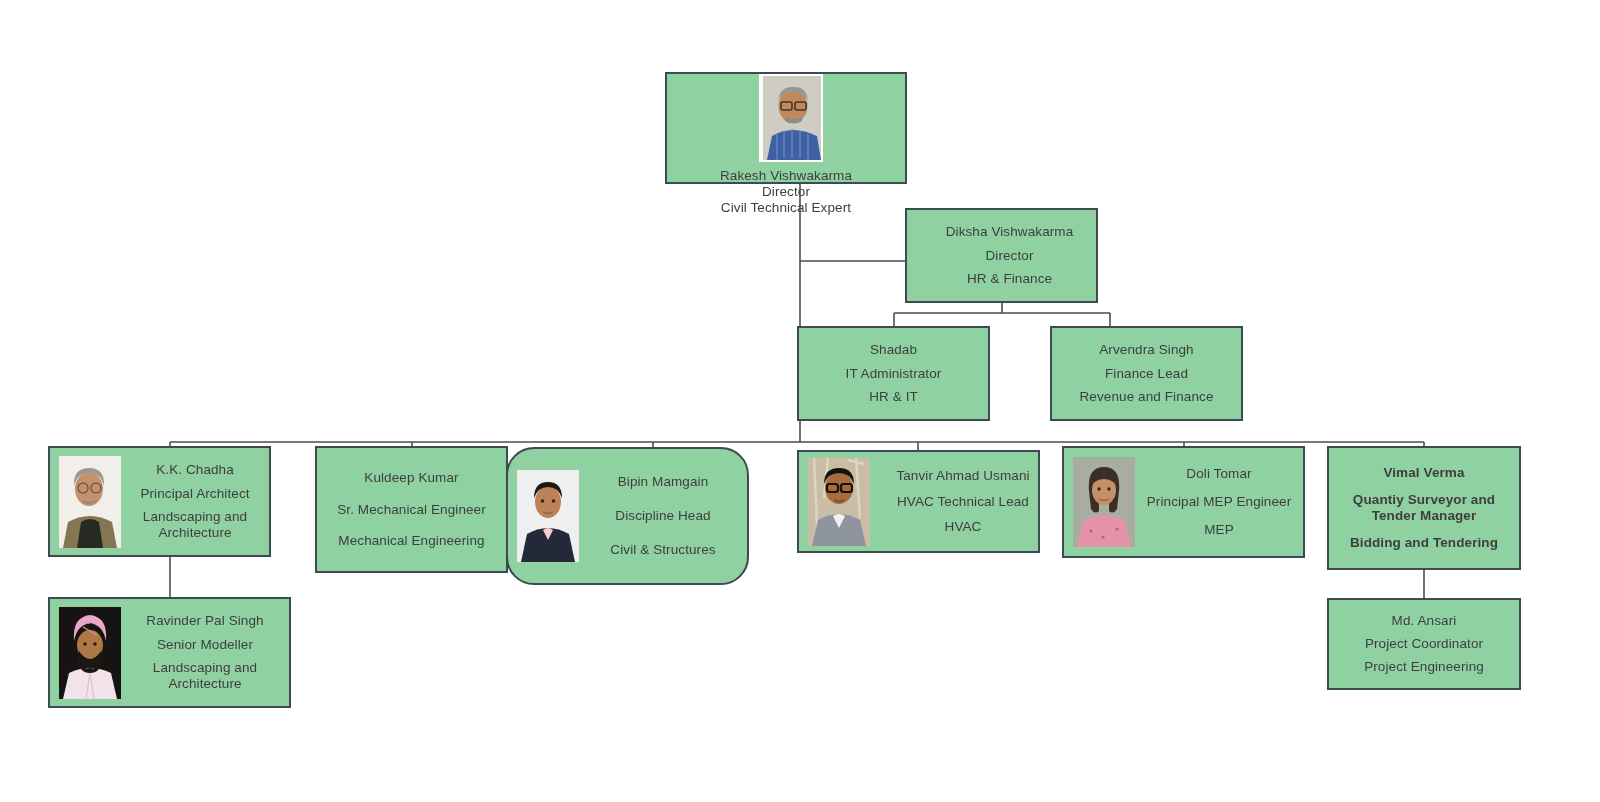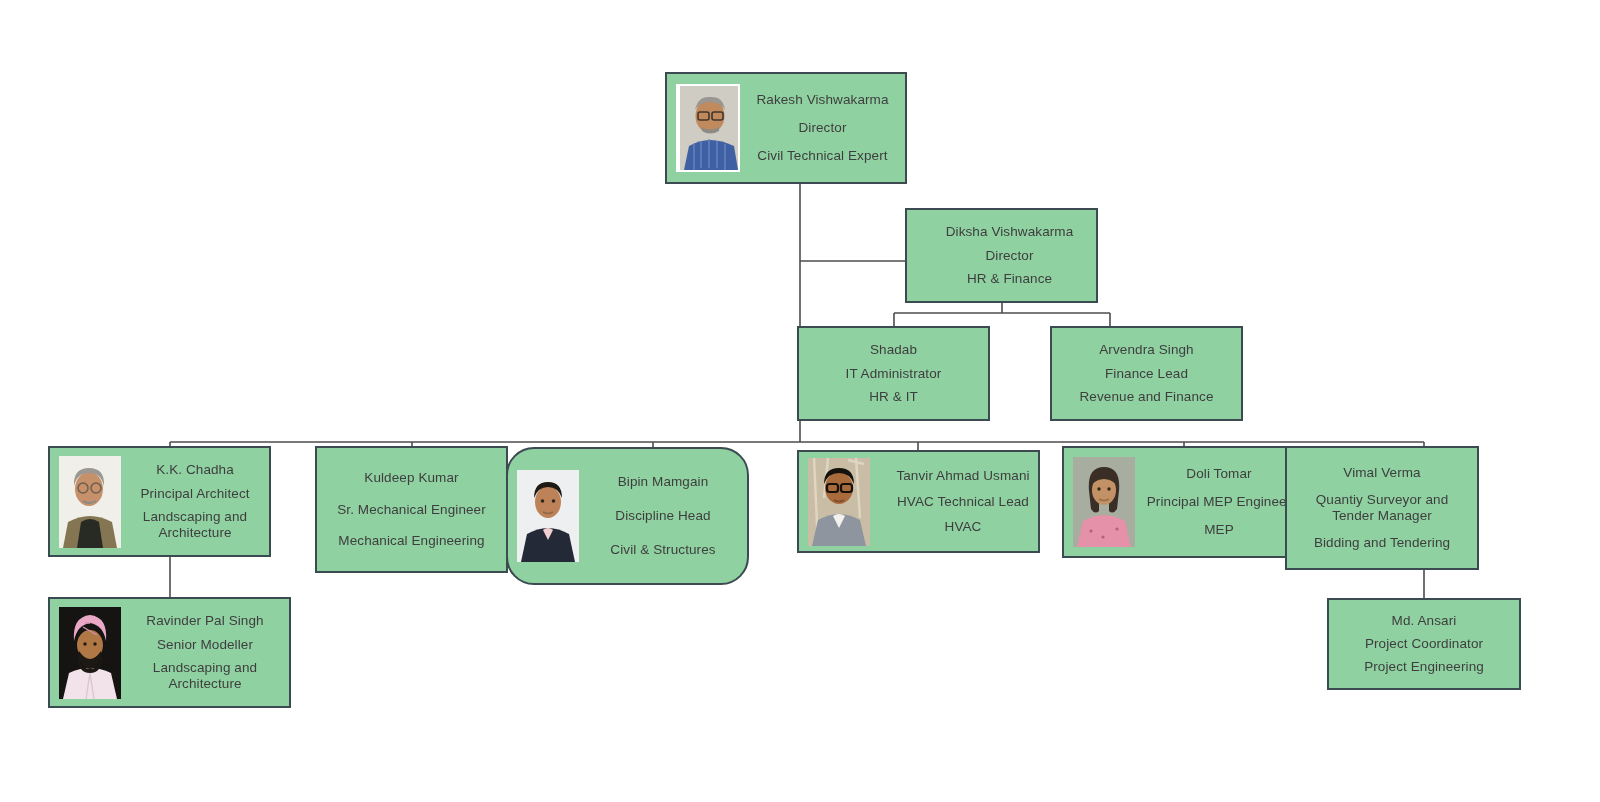--- a/index.html
+++ b/index.html
@@ -45,21 +45,21 @@
 <svg id="connectors" width="1600" height="802" viewBox="0 0 1600 802">
   <path d="M800,184 L800,442"></path>
   <path d="M800,261 L905,261"></path>
   <path d="M1002,303 L1002,313 M894,313 L1110,313 M894,313 L894,326 M1110,313 L1110,326"></path>
   <path d="M170,442 L1424,442"></path>
   <path d="M170,442 L170,447 M412,442 L412,447 M653,442 L653,447 M918,442 L918,450 M1184,442 L1184,447 M1424,442 L1424,447"></path>
   <path d="M170,557 L170,597"></path>
   <path d="M1424,570 L1424,598"></path>
 </svg>
 
-<div class="node" style="left:665px;top:72px;width:242px;height:112px;">
+<div class="node" style="left:665px;top:72px;width:242px;height:112px;flex-direction:column;">
   <div class="photo">
     <svg width="64" height="88" viewBox="0 0 64 88">
       <rect x="0" y="0" width="64" height="88" fill="#ffffff"></rect>
       <rect x="4" y="2" width="58" height="84" fill="#cfccc3"></rect>
       <path d="M8,86 L13,62 Q33,50 58,62 L62,86 Z" fill="#3f60a2"></path>
       <path d="M18,86 V60 M25,84 V57 M33,84 V55 M41,84 V57 M49,86 V60" stroke="#6a85c0" stroke-width="1.4" fill="none"></path>
       <ellipse cx="34" cy="32" rx="14.5" ry="17" fill="#c18a5c"></ellipse>
       <path d="M19,26 Q22,12 34,13 Q47,12 49,26 Q44,18 34,18 Q24,18 19,26 Z" fill="#9a9793"></path>
       <rect x="22" y="28" width="11" height="8" rx="2" fill="none" stroke="#40372e" stroke-width="1.6"></rect>
       <rect x="36" y="28" width="11" height="8" rx="2" fill="none" stroke="#40372e" stroke-width="1.6"></rect>
@@ -182,21 +182,21 @@
       <path d="M26,42 Q31,45 36,42" stroke="#9a6d45" stroke-width="1.5" fill="none"></path>
     </svg>
   </div>
   <div class="node-text">
     <div class="line">Doli Tomar</div>
     <div class="line">Principal MEP Engineer</div>
     <div class="line">MEP</div>
   </div>
 </div>
 
-<div class="node" style="left:1285px;top:446px;width:194px;height:124px;">
+<div class="node" style="left:1327px;top:446px;width:194px;height:124px;font-weight:bold;">
   <div class="node-text">
     <div class="line">Vimal Verma</div>
     <div class="line">Quantiy Surveyor and Tender Manager</div>
     <div class="line">Bidding and Tendering</div>
   </div>
 </div>
 
 <div class="node" style="left:48px;top:597px;width:243px;height:111px;">
   <div class="photo">
     <svg width="62" height="92" viewBox="0 0 62 92">

